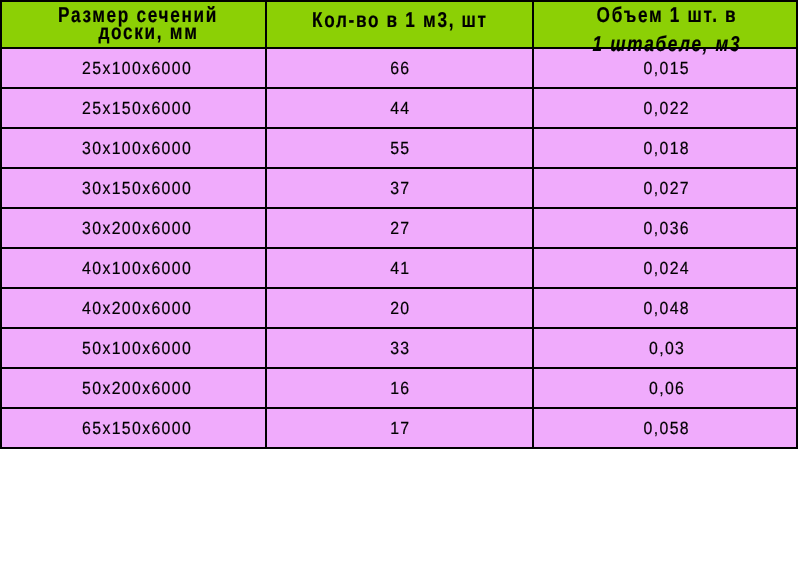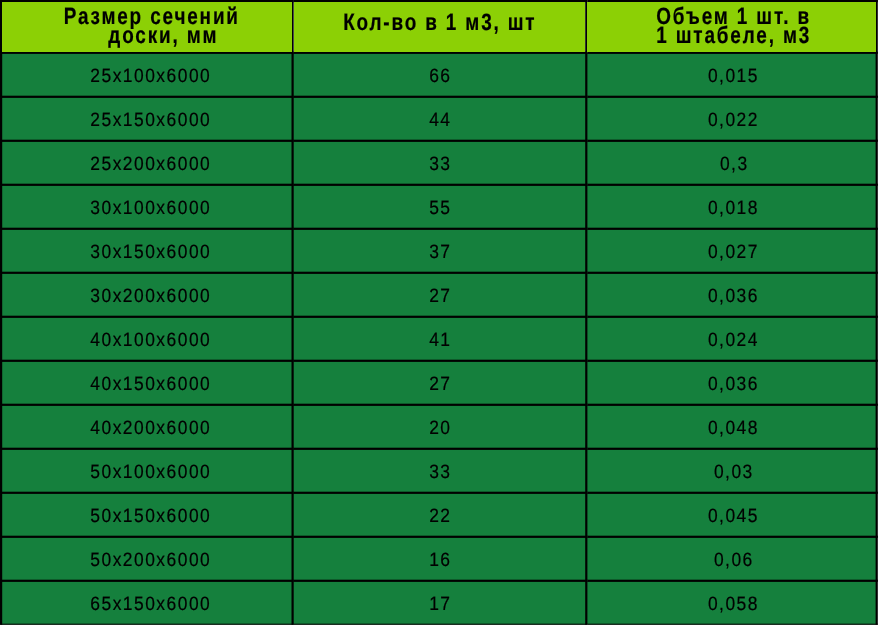--- a/index.html
+++ b/index.html
@@ -49,25 +49,25 @@
     transform:translateZ(0) scaleX(0.80);
     transform-origin:center center;
   }
   
   .h1a { top:5px;  margin-left:9px; }
   .h1b { top:22px; margin-left:-1px;padding-left:32px;  }
   
   .h2a { top:10px; margin-left:1.5px; }
   
   .h3a { top:5px;  margin-left:3.5px; }
-  .h3b { top:22px; margin-left:4.5px; }
+  .h3b { top:34px; margin-left:4.5px;font-style:italic; }
 
   tbody tr { height:38px; }
   tbody td {
-    background:#15803d;
+    background:#f0abfc;
     color:#000000;
     font-size:17.6px;
     letter-spacing:1.5px;
     height:38px;
     line-height:38px;
     text-align:center;
     vertical-align:middle;
   }
   tbody td > span {
     -webkit-text-stroke:0.2px #000000;
@@ -108,63 +108,48 @@
         <td><span>25x100x6000</span></td>
         <td><span>66</span></td>
         <td><span>0,015</span></td>
       </tr>
       <tr>
         <td><span>25x150x6000</span></td>
         <td><span>44</span></td>
         <td><span>0,022</span></td>
       </tr>
       <tr>
-        <td><span>25x200x6000</span></td>
-        <td><span>33</span></td>
-        <td><span>0,3</span></td>
-      </tr>
-      <tr>
         <td><span>30x100x6000</span></td>
         <td><span>55</span></td>
         <td><span>0,018</span></td>
       </tr>
       <tr>
         <td><span>30x150x6000</span></td>
         <td><span>37</span></td>
         <td><span>0,027</span></td>
       </tr>
       <tr>
         <td><span>30x200x6000</span></td>
         <td><span>27</span></td>
         <td><span>0,036</span></td>
       </tr>
       <tr>
         <td><span>40x100x6000</span></td>
         <td><span>41</span></td>
         <td><span>0,024</span></td>
       </tr>
       <tr>
-        <td><span>40x150x6000</span></td>
-        <td><span>27</span></td>
-        <td><span>0,036</span></td>
-      </tr>
-      <tr>
         <td><span>40x200x6000</span></td>
         <td><span>20</span></td>
         <td><span>0,048</span></td>
       </tr>
       <tr>
         <td><span>50x100x6000</span></td>
         <td><span>33</span></td>
         <td><span>0,03</span></td>
-      </tr>
-      <tr>
-        <td><span>50x150x6000</span></td>
-        <td><span>22</span></td>
-        <td><span>0,045</span></td>
       </tr>
       <tr>
         <td><span>50x200x6000</span></td>
         <td><span>16</span></td>
         <td><span>0,06</span></td>
       </tr>
       <tr>
         <td><span>65x150x6000</span></td>
         <td><span>17</span></td>
         <td><span>0,058</span></td>

